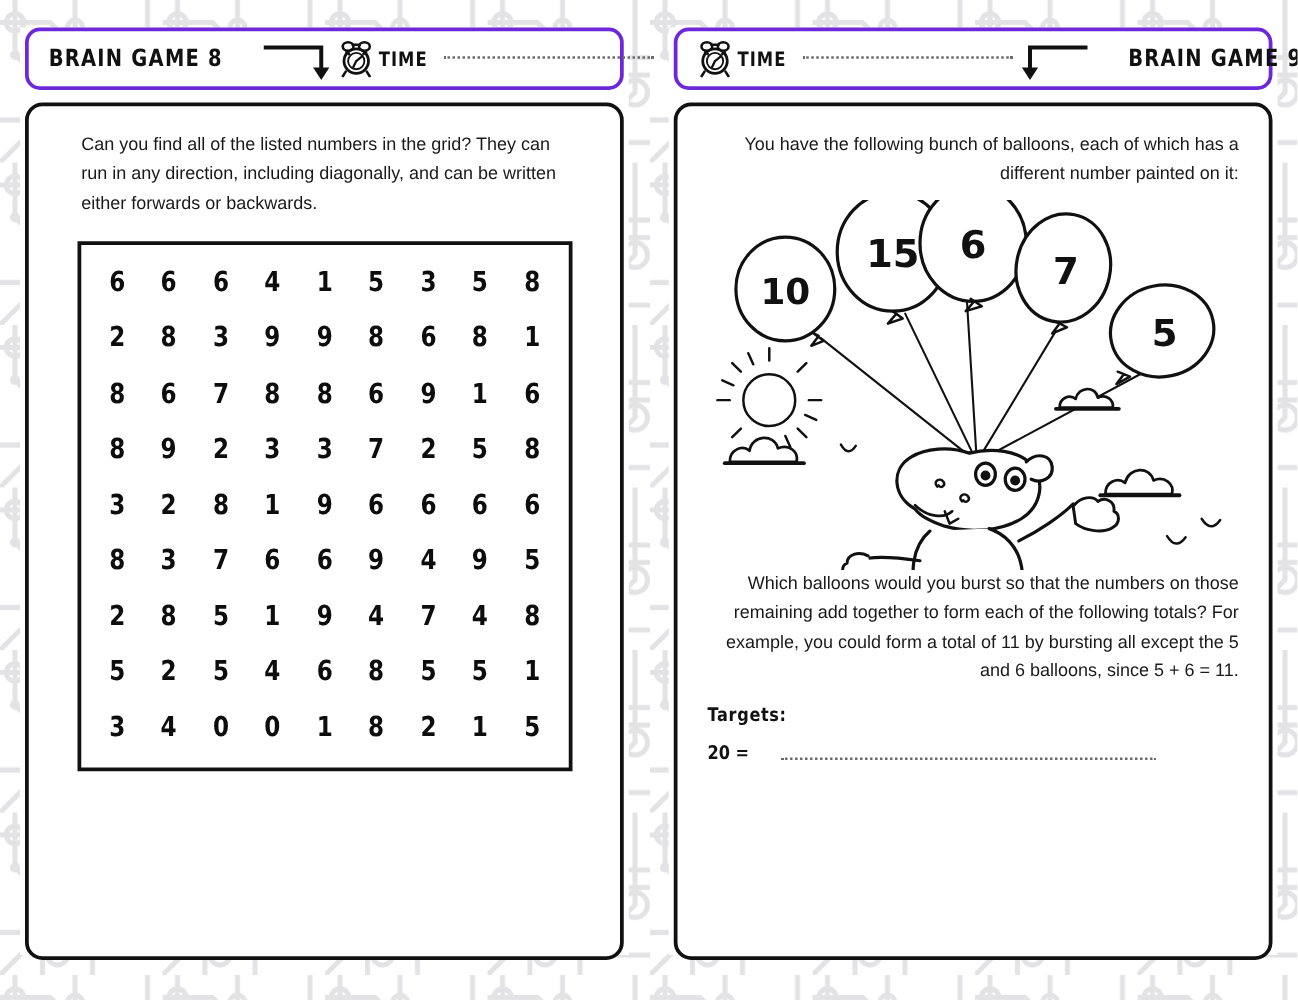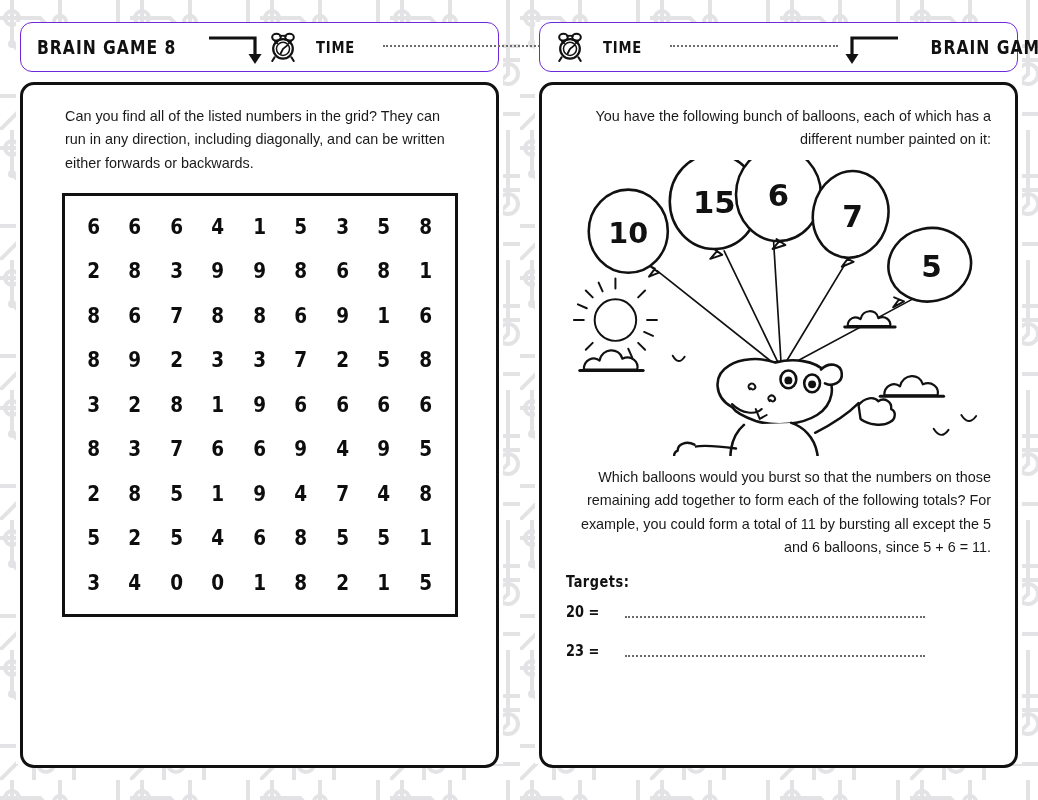--- a/index.html
+++ b/index.html
@@ -49,21 +49,21 @@
     right: 16px;
     background: #ffffff;
     z-index: 0;
   }
 
   
   .header-bar {
     position: relative;
     z-index: 1;
     height: 50px;
-    border: 1px solid #6d28d9;
+    border: 3px solid #6d28d9;
     border-radius: 12px;
     background: #fff;
     display: flex;
     align-items: center;
     padding: 0 16px;
     flex: 0 0 auto;
   }
   .header-bar.left-page { justify-content: flex-start; }
   .header-bar.right-page { justify-content: flex-start; }
 
@@ -77,21 +77,21 @@
     transform: scaleX(0.82);
     transform-origin: left center;
   }
   .game-title.right-aligned { transform-origin: right center; }
 
   .arrow-svg { display: block; flex: 0 0 auto; }
 
   .time-group {
     display: flex;
     align-items: center;
-    gap: 19px;
+    gap: 4px;
     flex: 0 0 auto;
   }
   .time-label {
     font-family: "DejaVu Sans", sans-serif;
     font-size: 16px;
     font-weight: 700;
     letter-spacing: 1px;
     color: #111;
     transform: scaleX(0.82);
     transform-origin: left center;
@@ -214,21 +214,21 @@
     transform-origin: left center;
   }
   .target-rule {
     flex: 1 1 auto;
     height: 1px;
     border-bottom: 2px dotted #6a6a6a;
     margin-bottom: 3px;
     max-width: 300px;
   }
 
-  .question-block { margin-top: 10px; }
+  .question-block { }
 </style>
 </head>
 <body>
 
 <svg id="circuit-bg" viewBox="0 0 1038 800" preserveAspectRatio="none" aria-hidden="true">
   <defs>
     <pattern id="circuitPat" x="0" y="0" width="130" height="130" patternUnits="userSpaceOnUse">
       <g stroke="#e3e3e6" stroke-width="4" fill="none" stroke-linecap="round">
         <path d="M0,18 L40,18 L58,36 L100,36"></path>
         <path d="M12,0 L12,44 L34,66 L34,130"></path>
@@ -534,22 +534,18 @@
 
       <div class="question-block">
         <p class="instructions">Which balloons would you burst so that the numbers on those remaining add together to form each of the following totals? For example, you could form a total of 11 by bursting all except the 5 and 6 balloons, since 5 + 6 = 11.</p>
         <div class="targets-heading">Targets:</div>
 
         <div class="targets-list">
           <div class="target-row">
             <span class="target-label">20 =</span>
             <span class="target-rule"></span>
           </div>
-          <div class="target-row">
-            <span class="target-label">23 =</span>
-            <span class="target-rule"></span>
-          </div>
         </div>
       </div>
     </div>
   </div>
 
 </div>
 
 </body></html>

